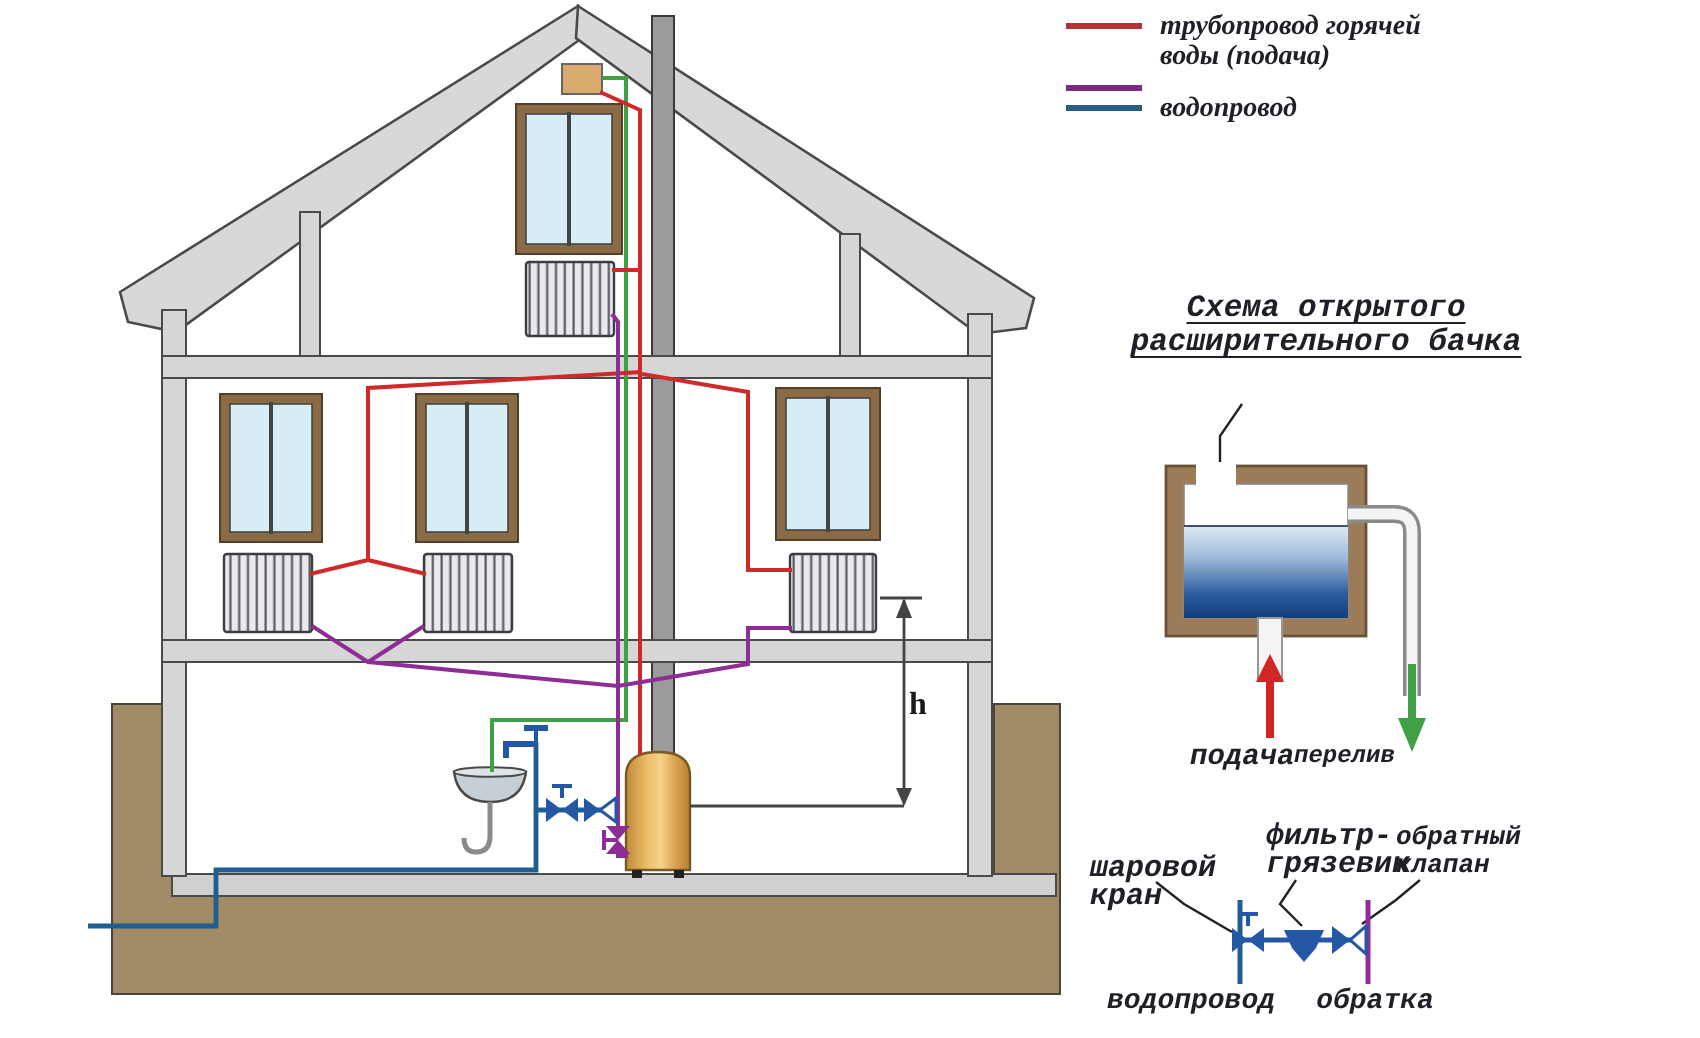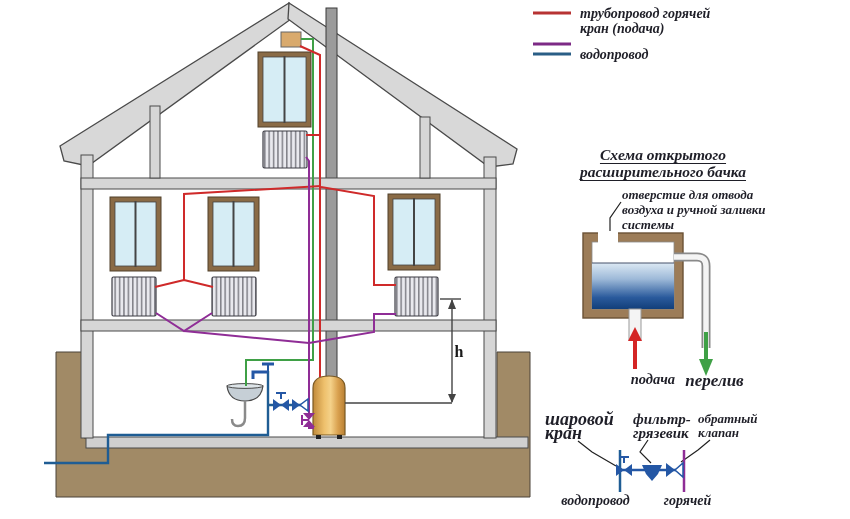--- a/index.html
+++ b/index.html
@@ -1,18 +1,18 @@
 <!DOCTYPE html>
 <html><head>
 <meta charset="utf-8">
 <style>
   html,body{margin:0;padding:0;background:#fff;}
   #stage{position:relative;width:850px;height:519px;background:#fff;overflow:hidden;
          font-family:"Liberation Serif",serif;color:#1f1f28;}
-  .lbl{position:absolute;font-style:italic;font-weight:bold;white-space:pre-line;}
+  .lbl{position:absolute;font-style:italic;font-weight:bold;white-space:pre-line;font-family:Liberation Mono, monospace;}
   .legend-row{display:flex;gap:9px;margin-bottom:1px;}
   .legend-row .sw{margin-top:5px;flex:0 0 38px;}
   .legend-row .txt{font-size:14px;line-height:15px;font-style:italic;font-weight:bold;white-space:pre-line;}
   .title{ text-decoration:underline; text-underline-offset:3px;}
   svg{position:absolute;left:0;top:0;}
 </style>
 </head>
 <body>
 
 <div id="stage">
@@ -150,41 +150,38 @@
     </g>
     <text x="459" y="357" text-anchor="middle" font-size="16" font-weight="bold" font-family="Liberation Serif, serif" fill="#1a1a1a">h</text>
   </svg>
 
   <div style="position:absolute;left:533px;top:6px;width:300px;">
     <div class="legend-row">
       <svg class="sw" width="38" height="4" style="position:static">
         <rect width="38" height="3" y="0.5" fill="#b73333"></rect>
         </svg>
       <div class="txt">трубопровод горячей
-кран (подача)</div>
+воды (подача)</div>
     </div>
     <div class="legend-row">
       <svg class="sw" width="38" height="4" style="position:static">
         <rect width="38" height="3" y="0.5" fill="#7d2a85"></rect>
         </svg>
     </div>
     <div class="legend-row">
       <svg class="sw" width="38" height="4" style="position:static">
         <rect width="38" height="3" y="0.5" fill="#2a5e86"></rect>
         </svg>
       <div class="txt">водопровод</div>
     </div>
   </div>
 
   <div class="lbl title" style="left:538px;top:146px;width:250px;text-align:center;font-size:15.5px;line-height:17px;">Схема открытого
 расширительного бачка</div>
 
-  <div class="lbl" style="left:622px;top:187px;font-size:13px;line-height:15px;">отверстие для отвода
-воздуха и ручной заливки
-системы</div>
 
   <svg width="310" height="200" viewBox="540 195 310 200" style="left:540px;top:195px;">
     <defs>
       <linearGradient id="waterGrad" x1="0" y1="0" x2="0" y2="1">
         <stop offset="0" stop-color="#dce9f4"></stop>
         <stop offset="0.35" stop-color="#9db9d8"></stop>
         <stop offset="0.75" stop-color="#2a5a9c"></stop>
         <stop offset="1" stop-color="#123f7a"></stop>
       </linearGradient>
     </defs>
@@ -213,25 +210,25 @@
       <path d="M635,369 V340" stroke="#d42525" stroke-width="4"></path>
       <polygon points="628,341 642,341 635,327" fill="#d42525"></polygon>
     </g>
 
     <g>
       <path d="M706,332 V361" stroke="#3fa046" stroke-width="4"></path>
       <polygon points="699,359 713,359 706,376" fill="#3fa046"></polygon>
     </g>
   </svg>
 
-  <div class="lbl" style="left:595px;top:371px;width:80px;text-align:right;font-size:14.5px;">подача</div>
-  <div class="lbl" style="left:672px;top:371px;width:85px;text-align:center;font-size:17px;">перелив</div>
-
-
-  <div class="lbl" style="left:545px;top:412px;font-size:18px;line-height:14px;">шаровой
+  <div class="lbl" style="left:595px;top:371px;width:80px;text-align:left;font-size:14.5px;">подача</div>
+  <div class="lbl" style="left:647px;top:371px;width:85px;font-size:12px;">перелив</div>
+
+
+  <div class="lbl" style="left:545px;top:428px;font-size:15px;line-height:14px;">шаровой
 кран</div>
   <div class="lbl" style="left:633px;top:412px;font-size:15px;line-height:14px;">фильтр-
 грязевик</div>
   <div class="lbl" style="left:698px;top:412px;font-size:13px;line-height:14px;">обратный
 клапан</div>
 
   <svg width="310" height="60" viewBox="540 438 310 60" style="left:540px;top:438px;">
 
     <g fill="none" stroke="#222" stroke-width="1.2">
       <path d="M578,441 L592,452 L616,466"></path>
@@ -251,15 +248,15 @@
 
     <polygon points="642,465 662,465 658,474 652,481 646,474" fill="#2457a5"></polygon>
 
     <g>
       <polygon points="666,463 666,477 675,470" fill="#2457a5"></polygon>
       <polygon points="683,463 683,477 675,470" fill="#fff" stroke="#2457a5" stroke-width="1.5"></polygon>
     </g>
   </svg>
 
   <div class="lbl" style="left:548px;top:493px;width:95px;text-align:center;font-size:14px;">водопровод</div>
-  <div class="lbl" style="left:655px;top:493px;width:65px;text-align:center;font-size:14px;">горячей</div>
+  <div class="lbl" style="left:655px;top:493px;width:65px;text-align:center;font-size:14px;">обратка</div>
 
 </div>
 
 </body></html>

